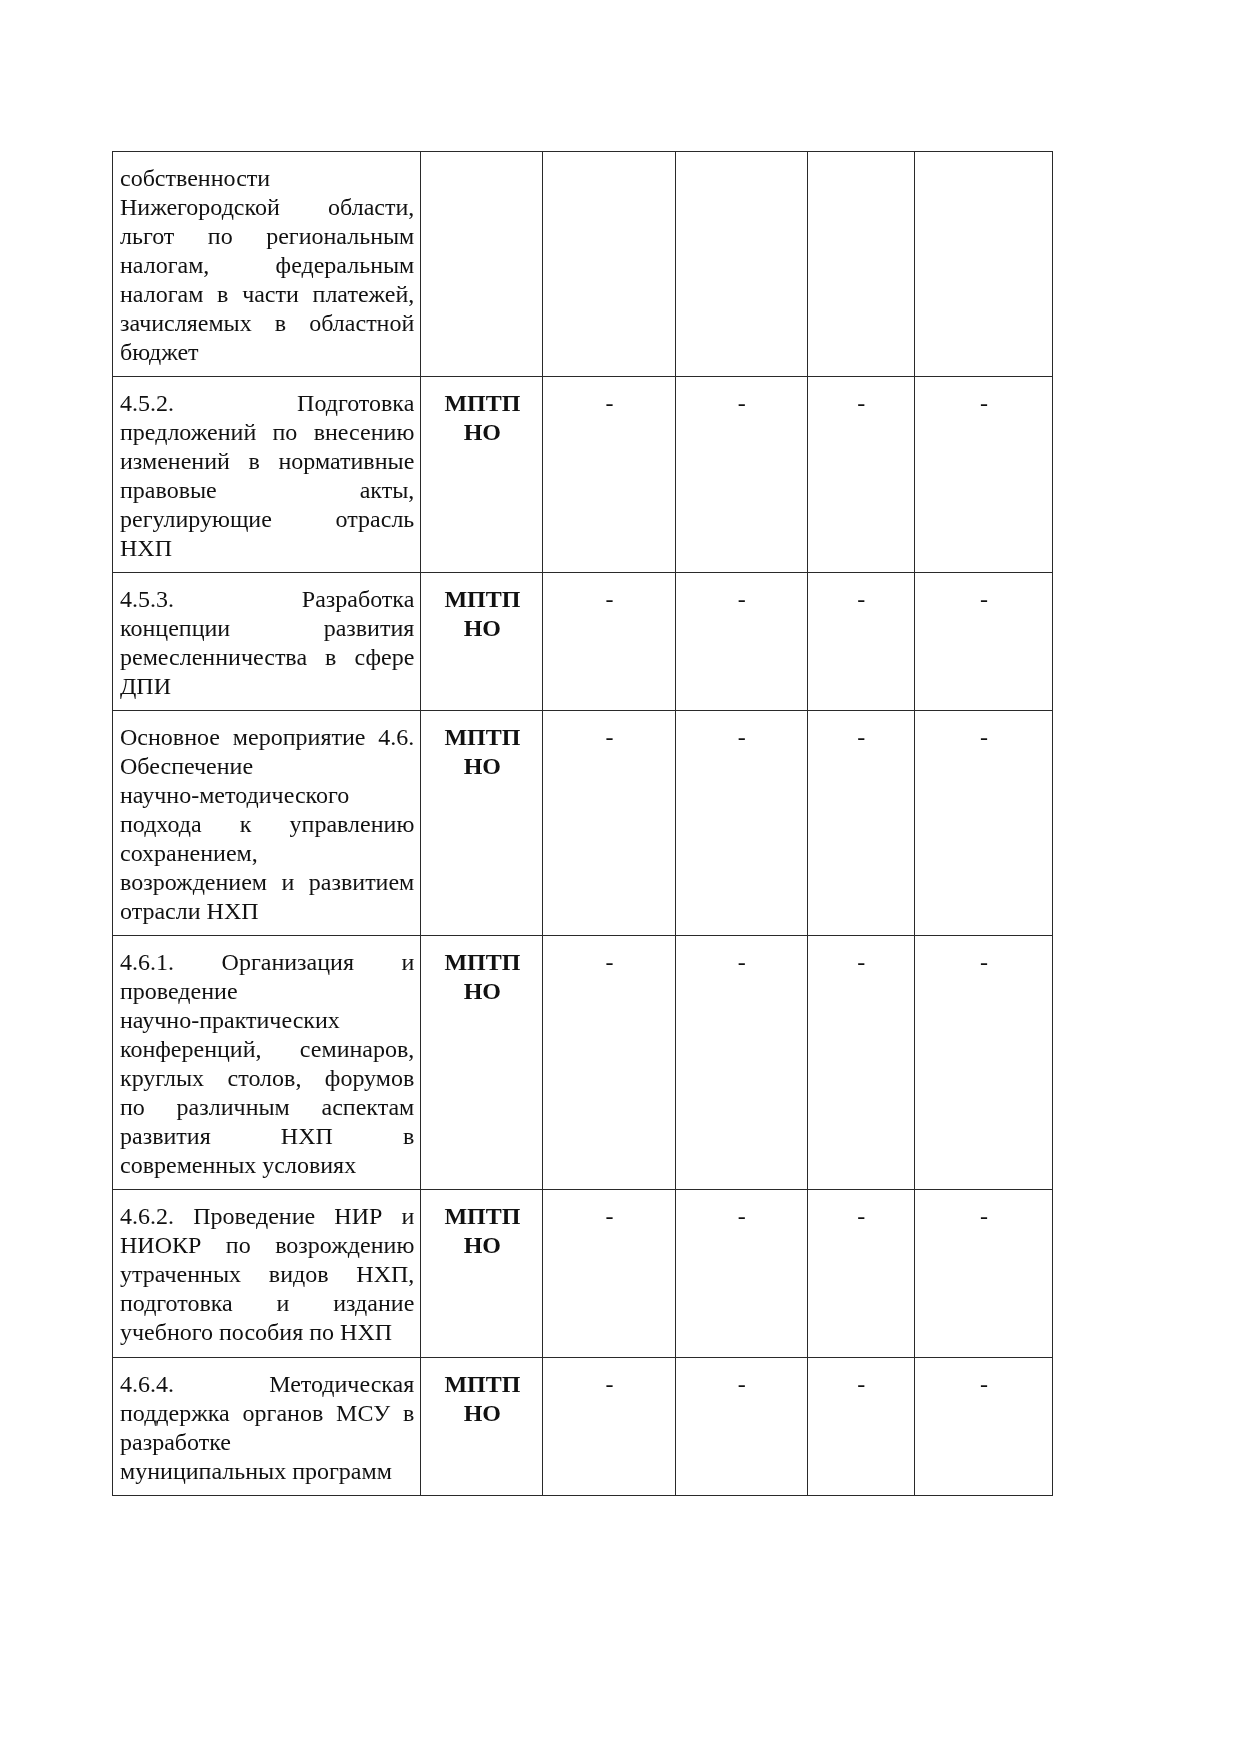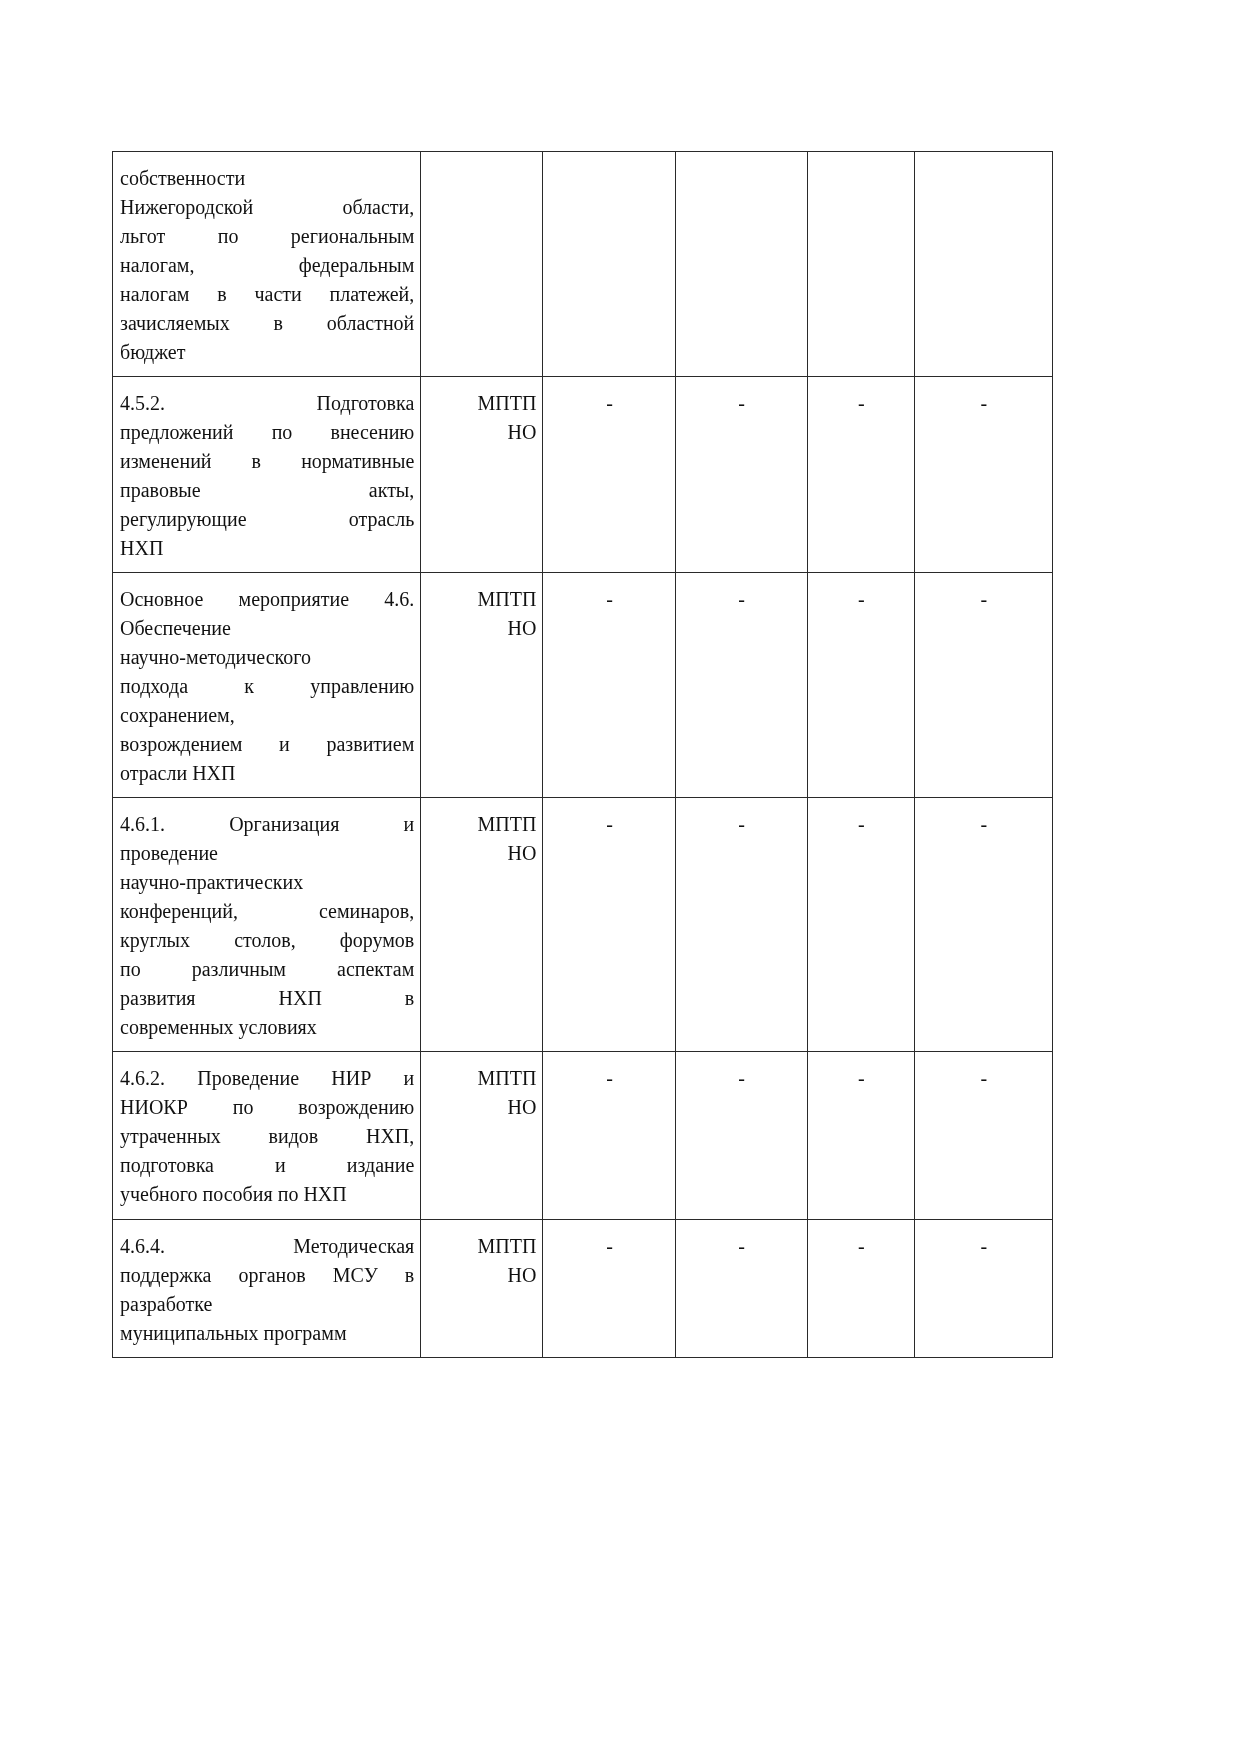--- a/index.html
+++ b/index.html
@@ -28,34 +28,35 @@
       left: 112px;
       top: 151px;
       border-collapse: collapse;
       table-layout: fixed;
       width: 941px;
     }
     table.plan-table td {
       border: 1.5px solid #2a2a2a;
       vertical-align: top;
       padding: 12px 6px 6px 7px;
-      font-size: 20px;
+      font-size: 24px;
       line-height: 29px;
     }
     td.col-desc {
       width: 294px;
       text-align: justify;
       text-align-last: left;
       hyphens: none;
     }
     td.col-exec {
       width: 108px;
-      text-align: right;
+      text-align: center;
       padding-left: 4px;
       padding-right: 4px;
+      font-weight: bold;
     }
     td.col-val {
       text-align: center;
     }
     .col-v1 { width: 118px; }
     .col-v2 { width: 118px; }
     .col-v3 { width: 93px; }
     .col-v4 { width: 124px; }
 
     .desc-line {
@@ -107,20 +108,36 @@
           </td>
           <td class="col-exec">
             <span class="exec-line">МПТП</span>
             <span class="exec-line">НО</span>
           </td>
           <td class="col-val col-v1">-</td>
           <td class="col-val col-v2">-</td>
           <td class="col-val col-v3">-</td>
           <td class="col-val col-v4">-</td>
         </tr>
+        <tr style="height: 138px;">
+          <td class="col-desc">
+            <span class="desc-line">4.5.3. Разработка</span>
+            <span class="desc-line">концепции развития</span>
+            <span class="desc-line">ремесленничества в сфере</span>
+            <span class="desc-line last">ДПИ</span>
+          </td>
+          <td class="col-exec">
+            <span class="exec-line">МПТП</span>
+            <span class="exec-line">НО</span>
+          </td>
+          <td class="col-val col-v1">-</td>
+          <td class="col-val col-v2">-</td>
+          <td class="col-val col-v3">-</td>
+          <td class="col-val col-v4">-</td>
+        </tr>
         <tr style="height: 225px; margin-top: 24px;">
           <td class="col-desc">
             <span class="desc-line">Основное мероприятие 4.6.</span>
             <span class="desc-line">Обеспечение</span>
             <span class="desc-line">научно-методического</span>
             <span class="desc-line">подхода к управлению</span>
             <span class="desc-line">сохранением,</span>
             <span class="desc-line">возрождением и развитием</span>
             <span class="desc-line last">отрасли НХП</span>
           </td>

